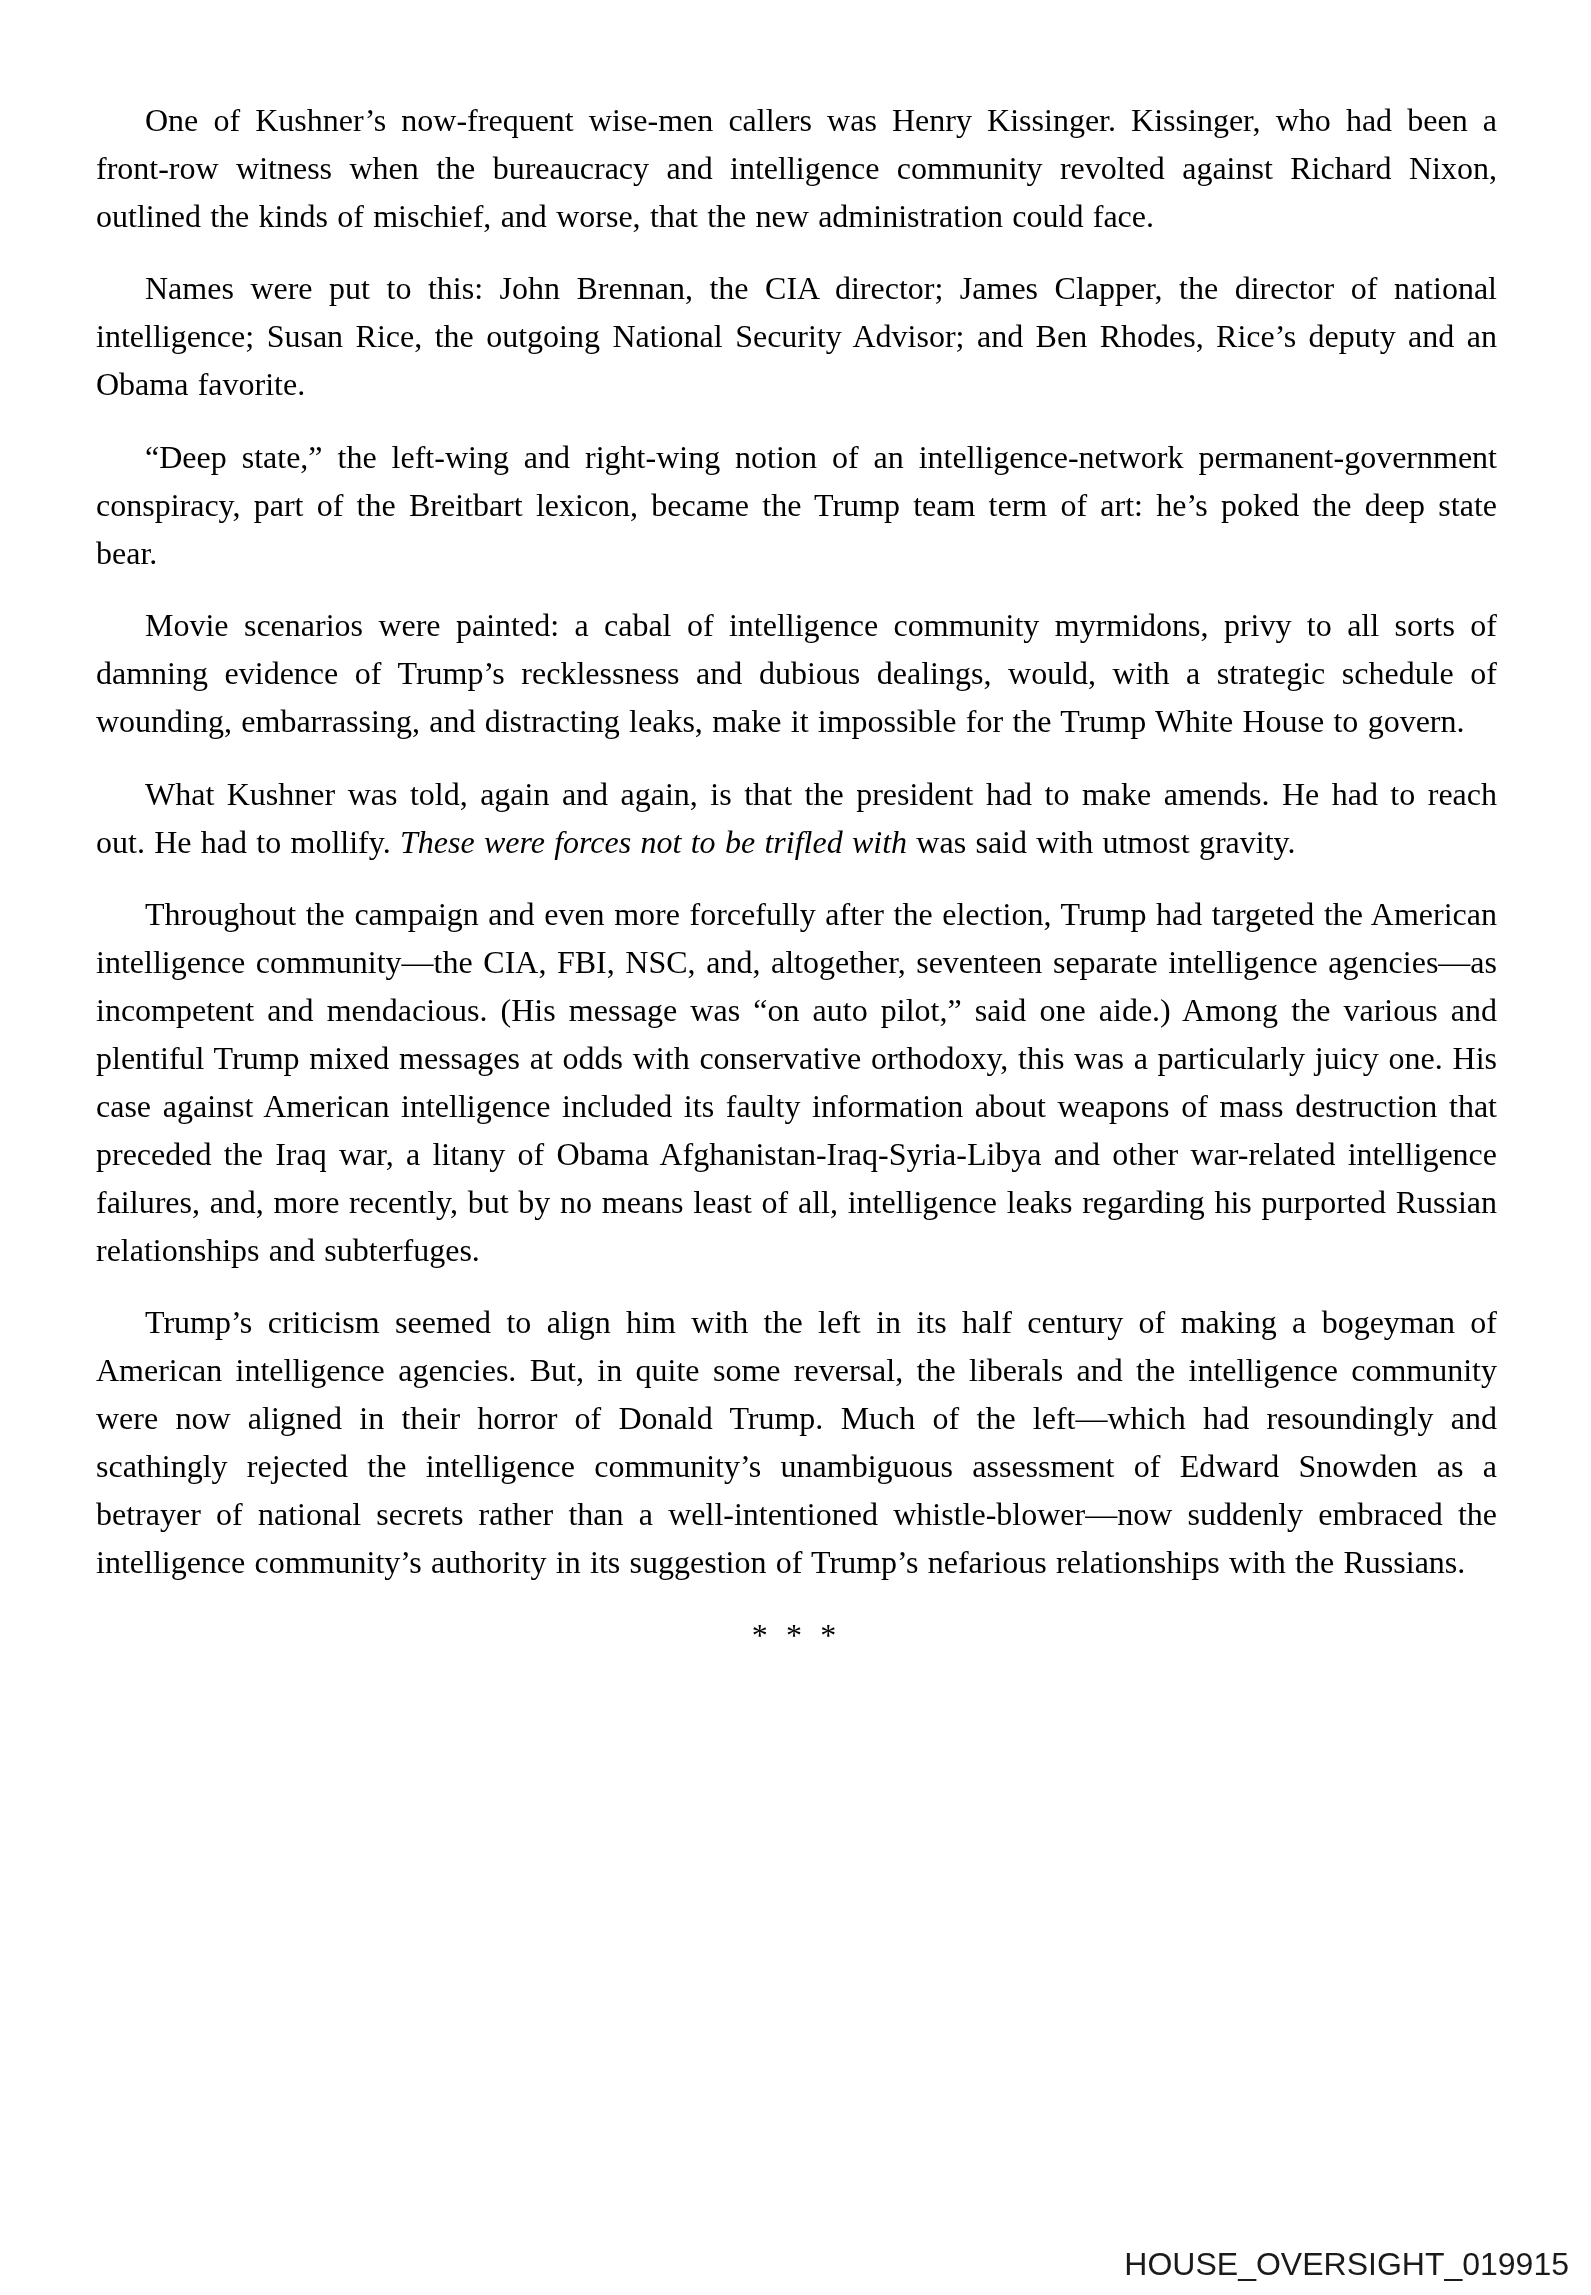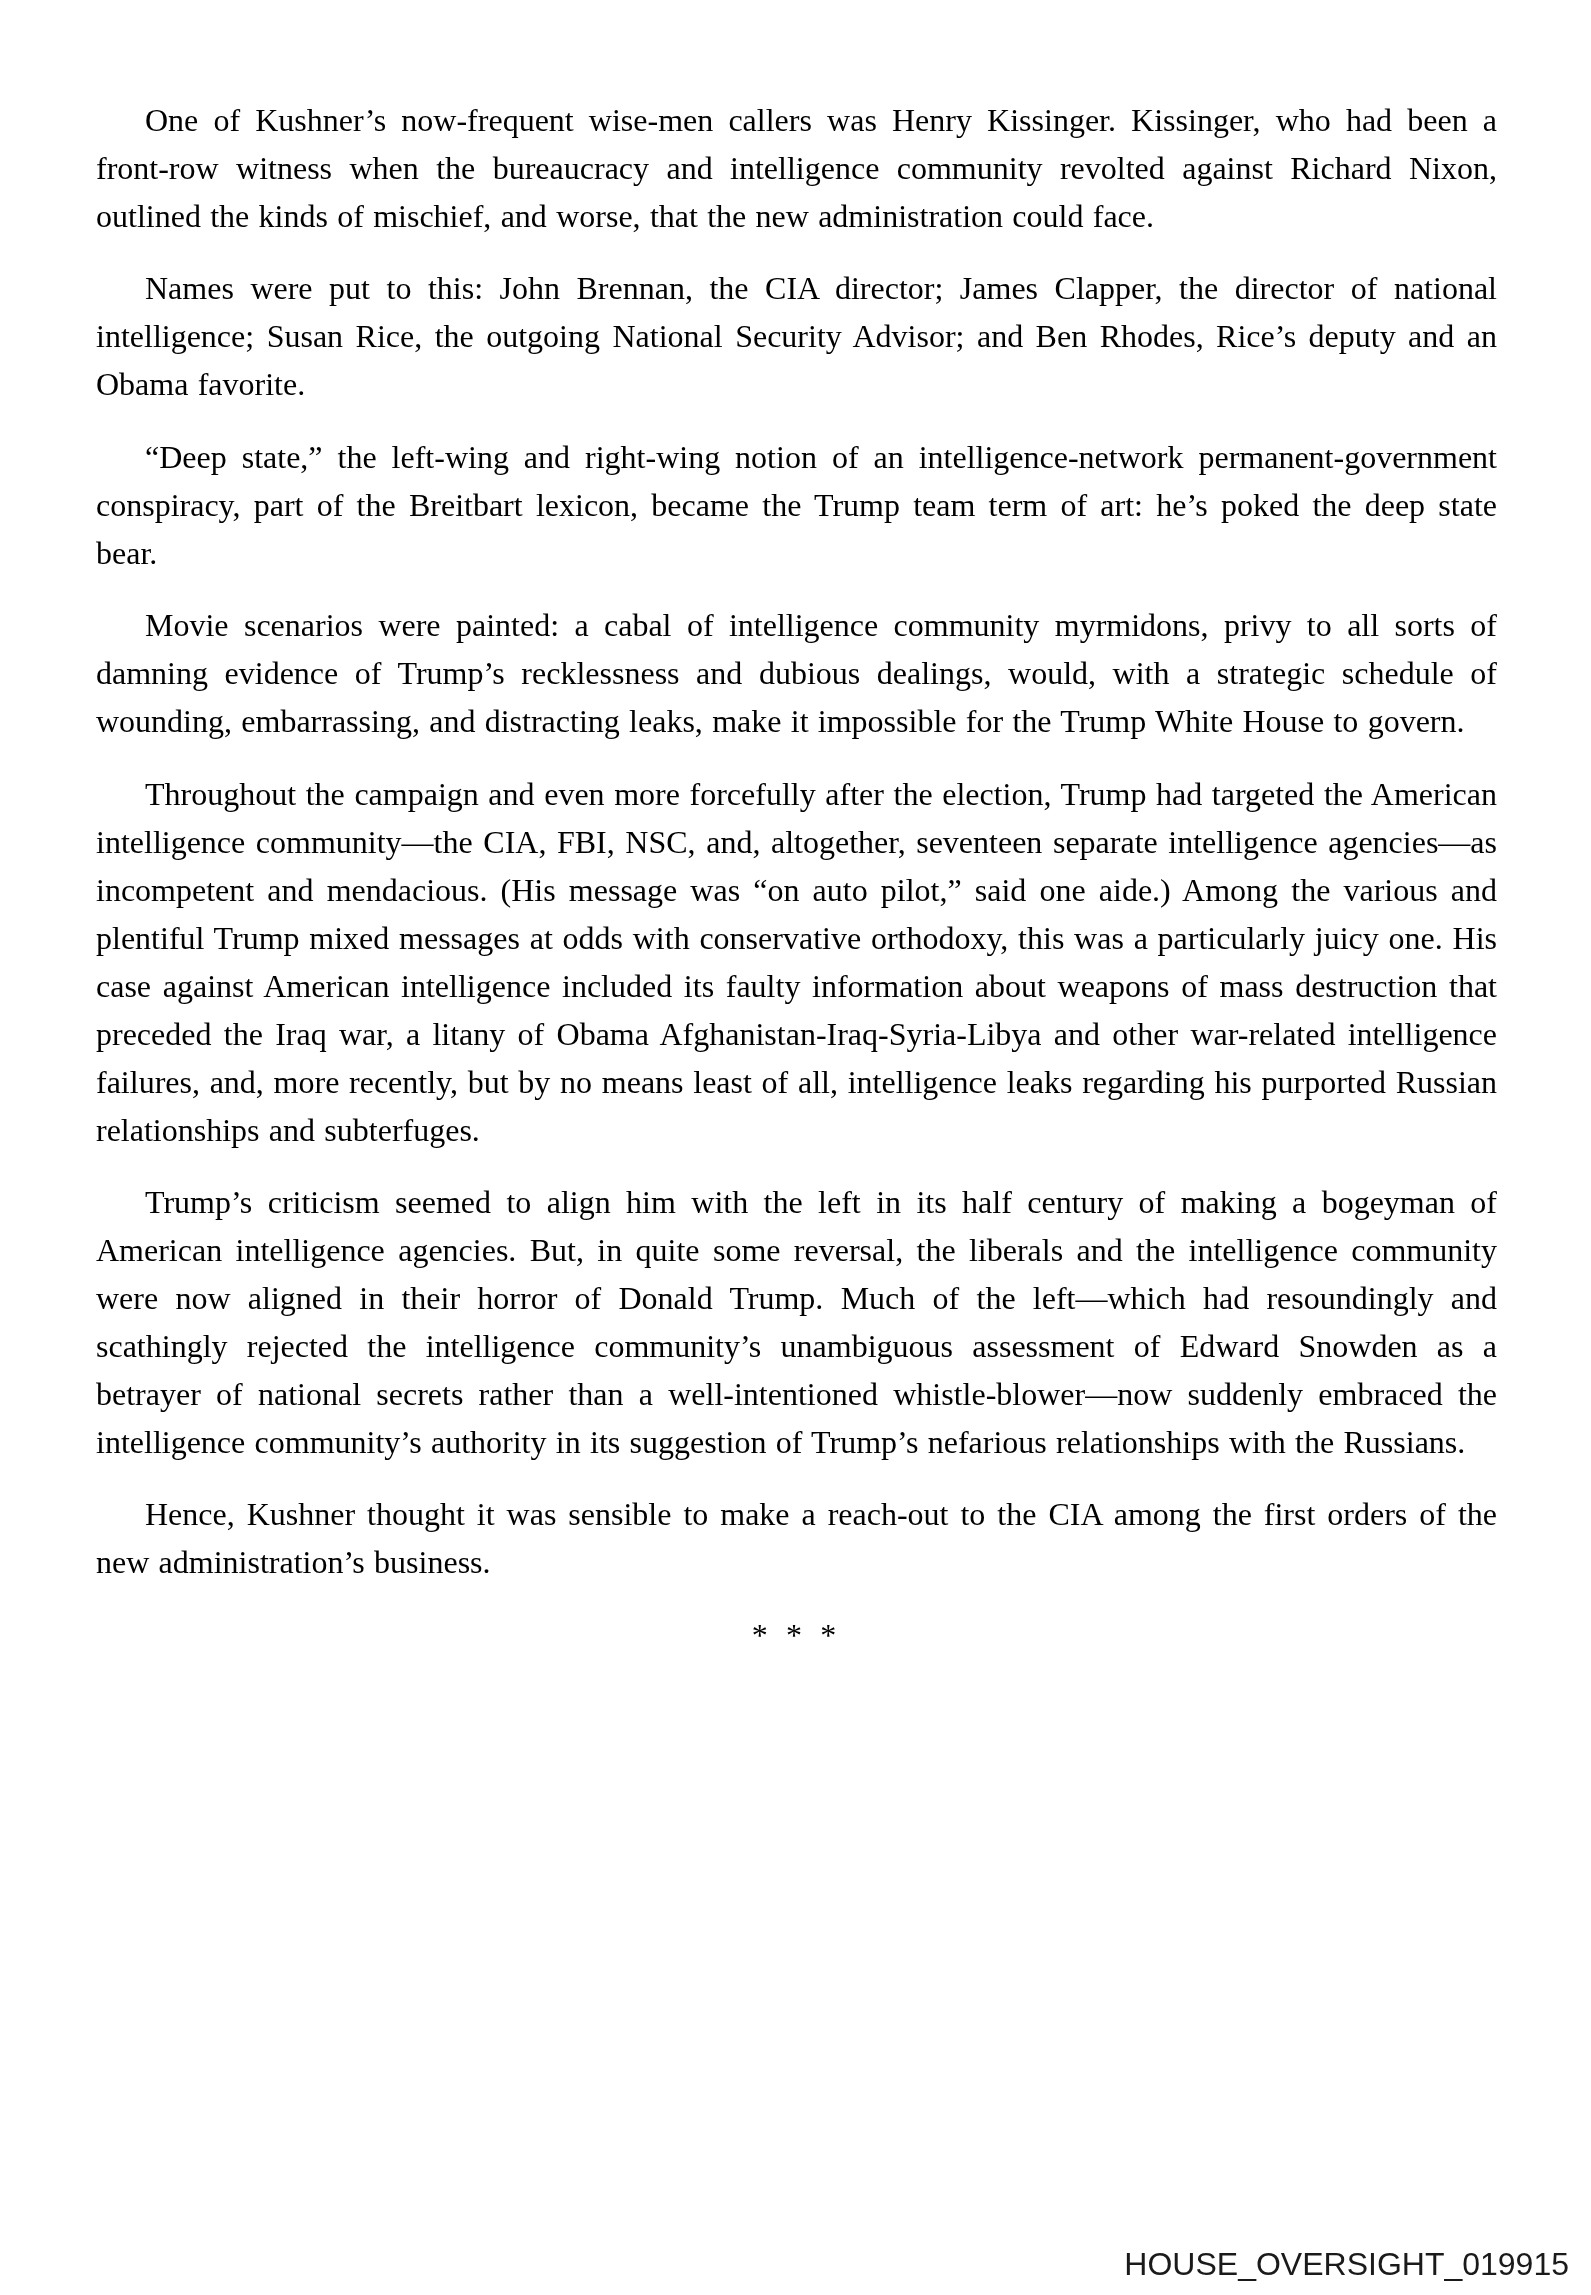--- a/index.html
+++ b/index.html
@@ -60,26 +60,26 @@
 <div class="page">
 
   <p class="para">One of Kushner’s now-frequent wise-men callers was Henry Kissinger. Kissinger, who had been a front-row witness when the bureaucracy and intelligence community revolted against Richard Nixon, outlined the kinds of mischief, and worse, that the new administration could face.</p>
 
   <p class="para">Names were put to this: John Brennan, the CIA director; James Clapper, the director of national intelligence; Susan Rice, the outgoing National Security Advisor; and Ben Rhodes, Rice’s deputy and an Obama favorite.</p>
 
   <p class="para">“Deep state,” the left-wing and right-wing notion of an intelligence-network permanent-government conspiracy, part of the Breitbart lexicon, became the Trump team term of art: he’s poked the deep state bear.</p>
 
   <p class="para">Movie scenarios were painted: a cabal of intelligence community myrmidons, privy to all sorts of damning evidence of Trump’s recklessness and dubious dealings, would, with a strategic schedule of wounding, embarrassing, and distracting leaks, make it impossible for the Trump White House to govern.</p>
 
+  <p class="para"><span>What Kushner was told, again and again, is that the president had to make amends. He had to reach out. He had to mollify. </span><span class="italic">These were forces not to be trifled with</span><span> was said with utmost gravity.</span></p>
 
   <p class="para">Throughout the campaign and even more forcefully after the election, Trump had targeted the American intelligence community—the CIA, FBI, NSC, and, altogether, seventeen separate intelligence agencies—as incompetent and mendacious. (His message was “on auto pilot,” said one aide.) Among the various and plentiful Trump mixed messages at odds with conservative orthodoxy, this was a particularly juicy one. His case against American intelligence included its faulty information about weapons of mass destruction that preceded the Iraq war, a litany of Obama Afghanistan-Iraq-Syria-Libya and other war-related intelligence failures, and, more recently, but by no means least of all, intelligence leaks regarding his purported Russian relationships and subterfuges.</p>
 
   <p class="para">Trump’s criticism seemed to align him with the left in its half century of making a bogeyman of American intelligence agencies. But, in quite some reversal, the liberals and the intelligence community were now aligned in their horror of Donald Trump. Much of the left—which had resoundingly and scathingly rejected the intelligence community’s unambiguous assessment of Edward Snowden as a betrayer of national secrets rather than a well-intentioned whistle-blower—now suddenly embraced the intelligence community’s authority in its suggestion of Trump’s nefarious relationships with the Russians.</p>
 
 
-  <p class="para">Hence, Kushner thought it was sensible to make a reach-out to the CIA among the first orders of the new administration’s business.</p>
 
   <div class="section-break">* * *</div>
 
   <div class="bates-stamp">HOUSE_OVERSIGHT_019915</div>
 
 </div>
 
 
 </body></html>

